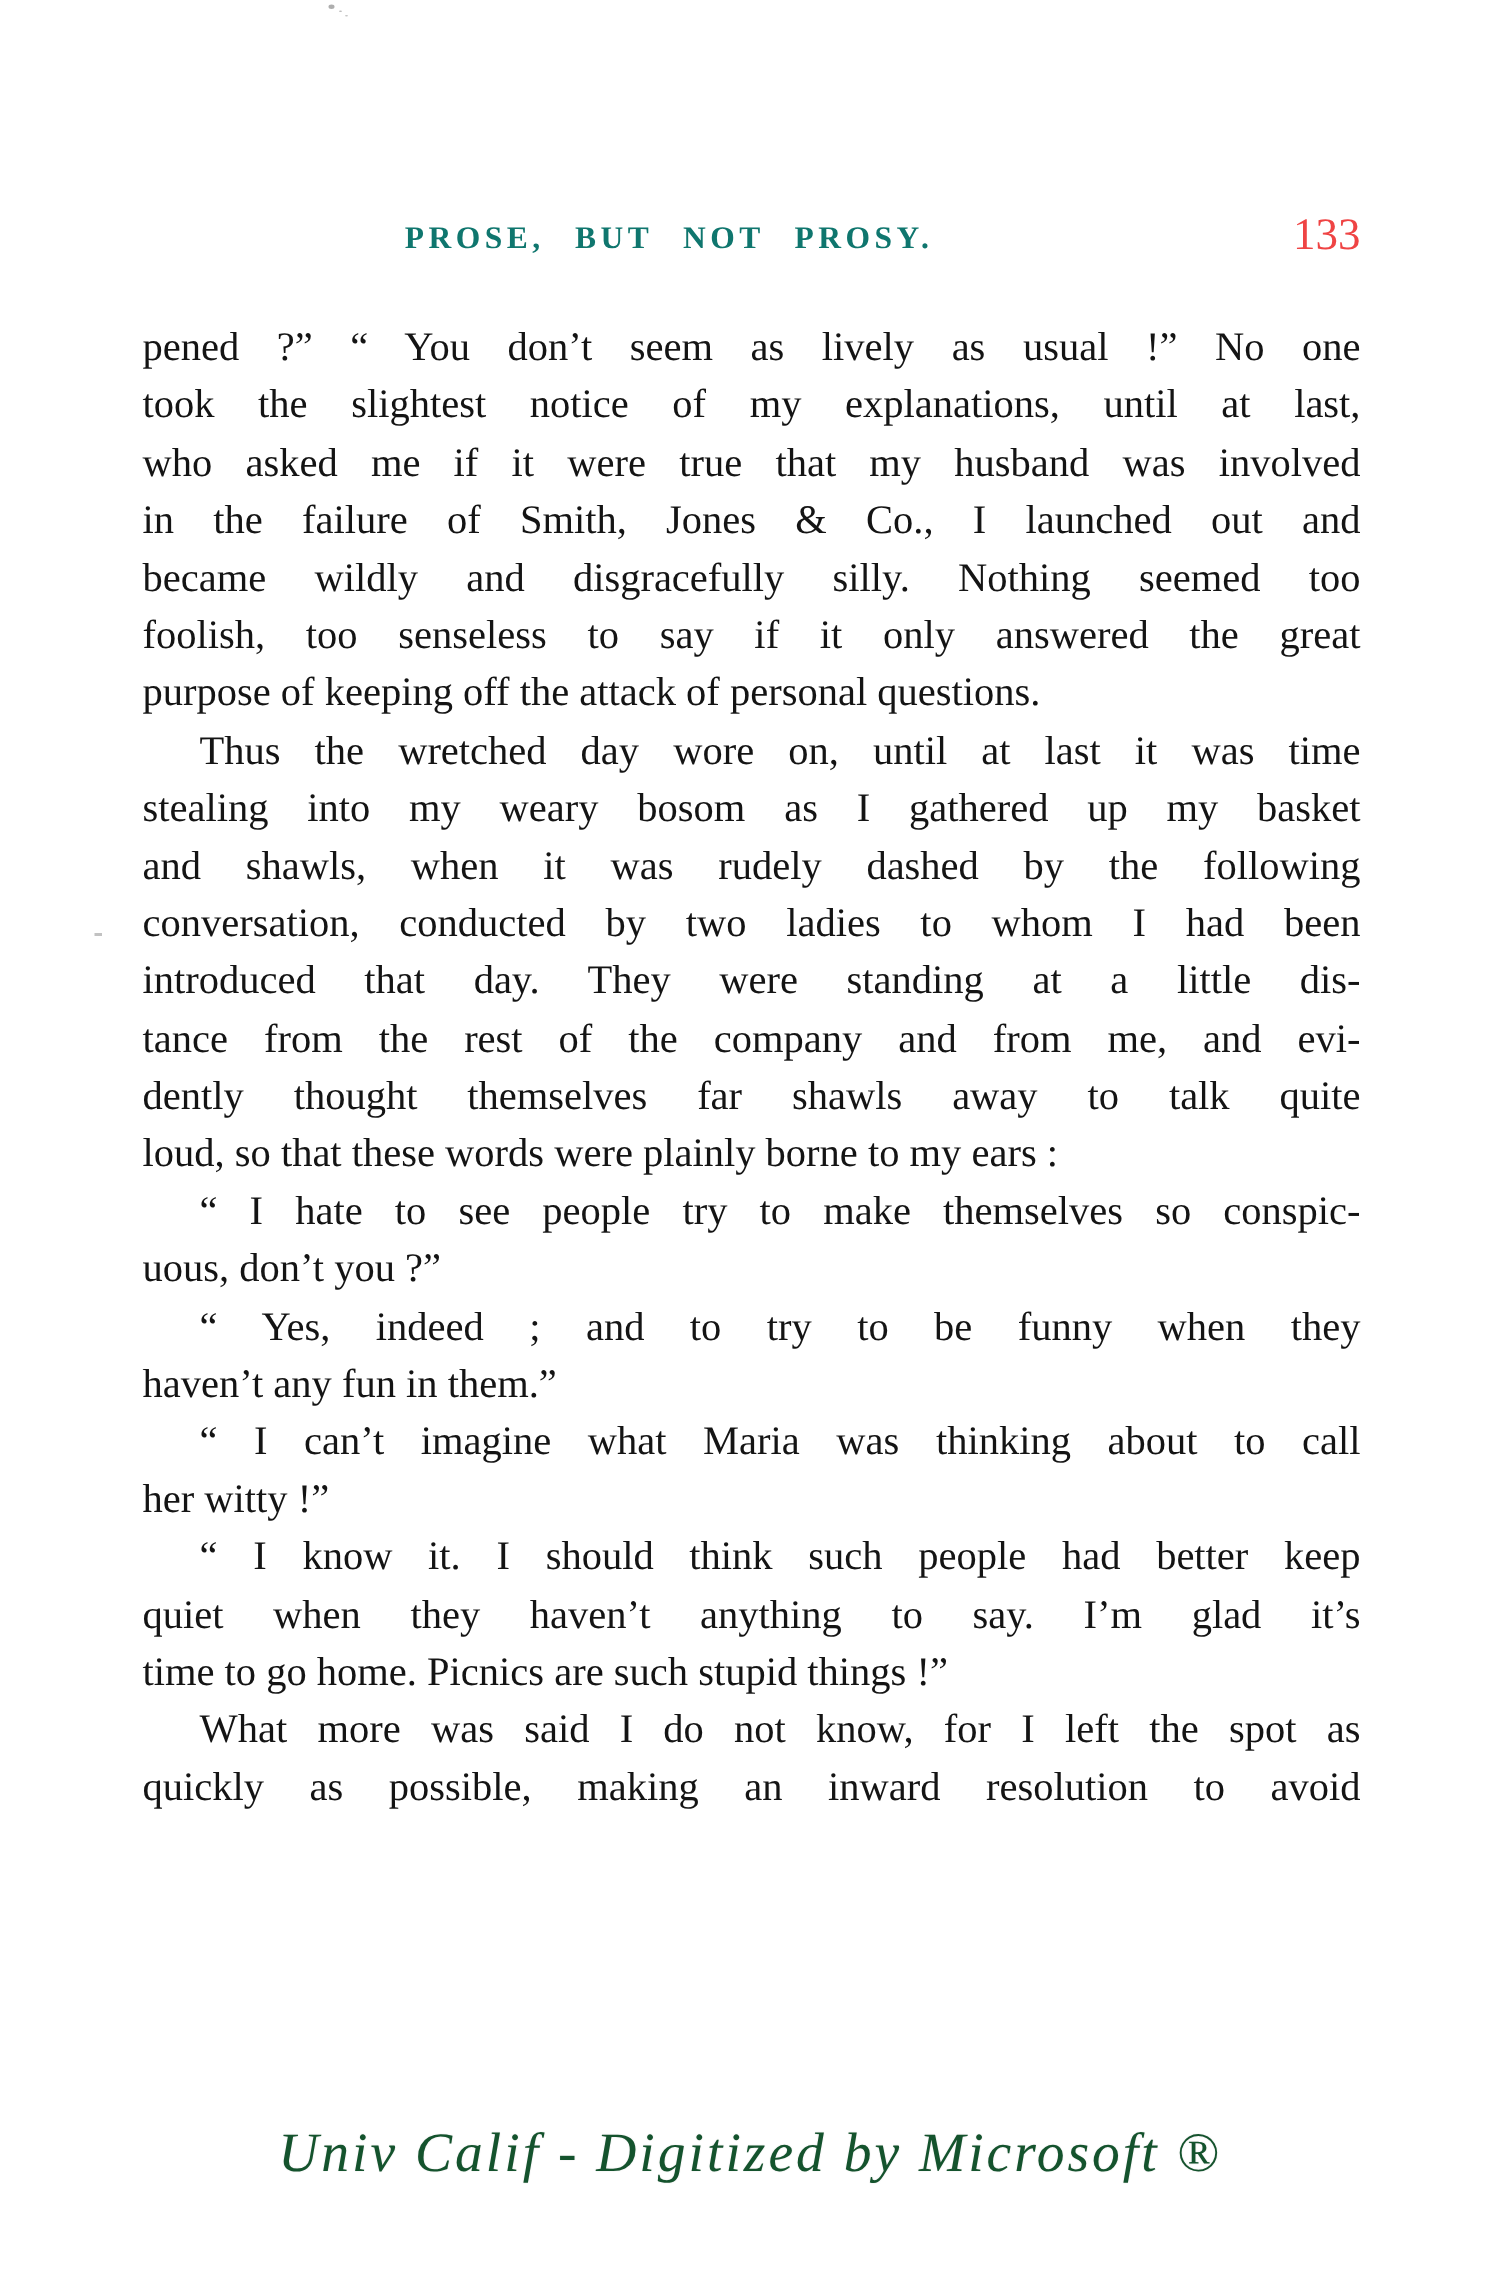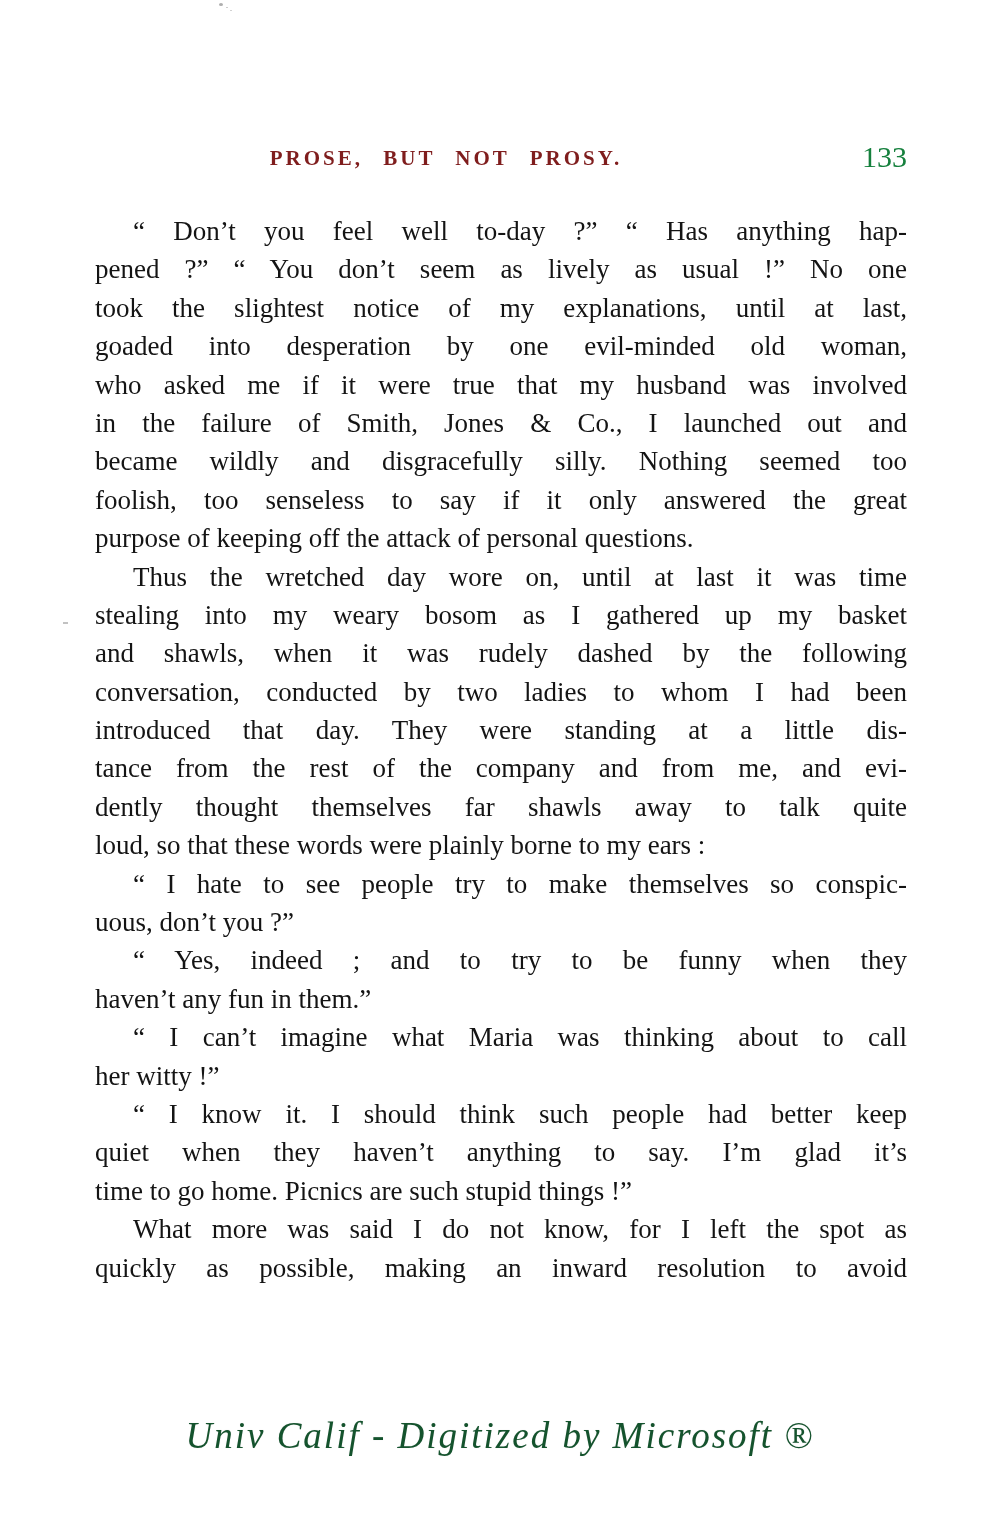--- a/index.html
+++ b/index.html
@@ -26,29 +26,29 @@
   }
   .header-title {
     position: absolute;
     left: 0;
     right: 0;
     text-align: center;
     font-size: 21px;
     font-weight: bold;
     letter-spacing: 3px;
     word-spacing: 12px;
-    color: #7f1d1d;
+    color: #0f766e;
     transform: translateX(-55px);
   }
   .page-number {
     position: absolute;
     right: 0;
     top: -6px;
     font-size: 30px;
-    color: #15803d;
+    color: #ef4444;
   }
   
   .body-text {
     position: absolute;
     top: 212px;
     left: 95px;
     width: 812px;
     font-size: 27px;
     line-height: 38.4px;
   }
@@ -105,24 +105,22 @@
   <div class="smudge"></div>
   <div class="margin-speck"></div>
 
   <div class="running-header">
     <div class="header-title">PROSE, BUT NOT PROSY.</div>
     <div class="page-number">133</div>
   </div>
 
   <div class="body-text">
       <div class="paragraph">
-        <div class="line indent">“ Don’t you feel well to-day ?” “ Has anything hap-</div>
         <div class="line">pened ?” “ You don’t seem as lively as usual !” No one</div>
         <div class="line">took the slightest notice of my explanations, until at last,</div>
-        <div class="line">goaded into desperation by one evil-minded old woman,</div>
         <div class="line">who asked me if it were true that my husband was involved</div>
         <div class="line">in the failure of Smith, Jones &amp; Co., I launched out and</div>
         <div class="line">became wildly and disgracefully silly. Nothing seemed too</div>
         <div class="line">foolish, too senseless to say if it only answered the great</div>
         <div class="line endline">purpose of keeping off the attack of personal questions.</div>
       </div>
       <div class="paragraph">
         <div class="line indent">Thus the wretched day wore on, until at last it was time</div>
         <div class="line">stealing into my weary bosom as I gathered up my basket</div>
         <div class="line">and shawls, when it was rudely dashed by the following</div>

